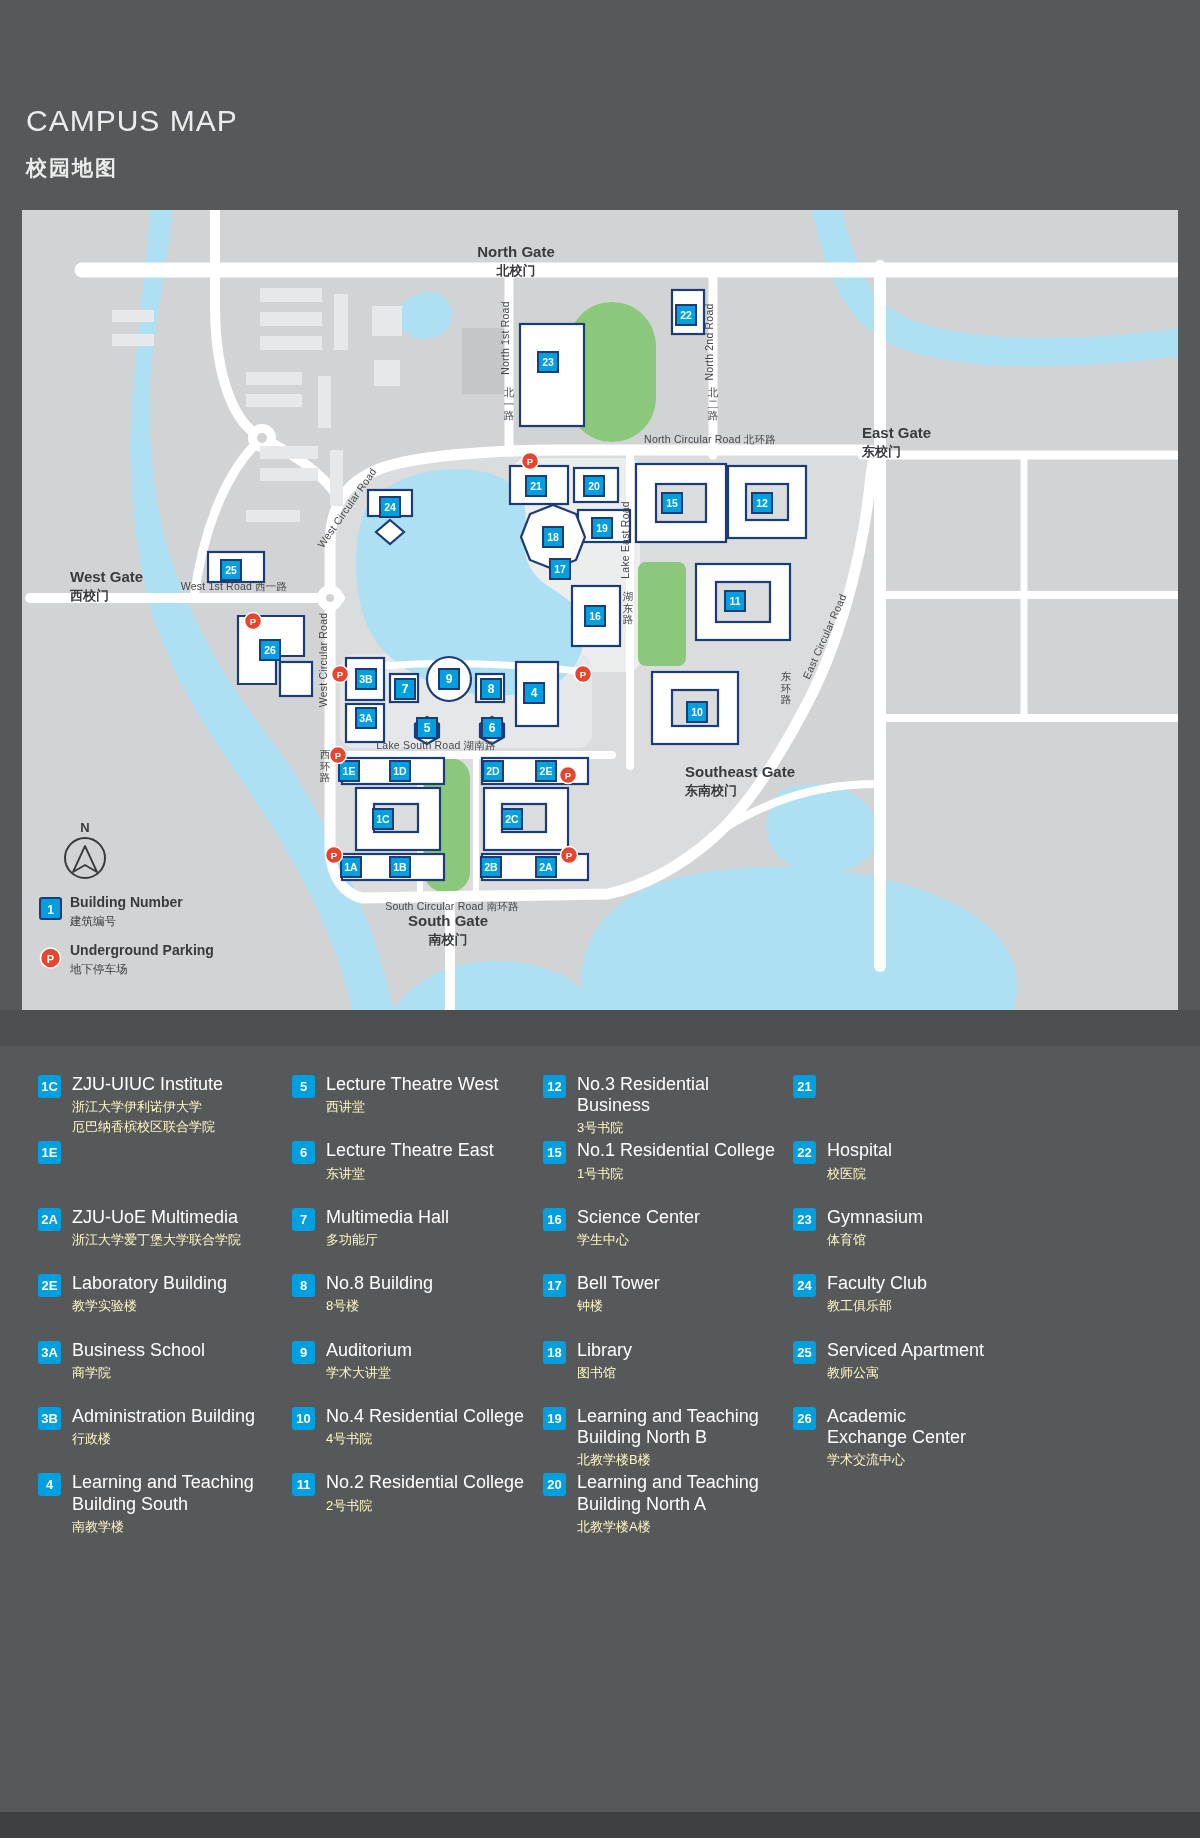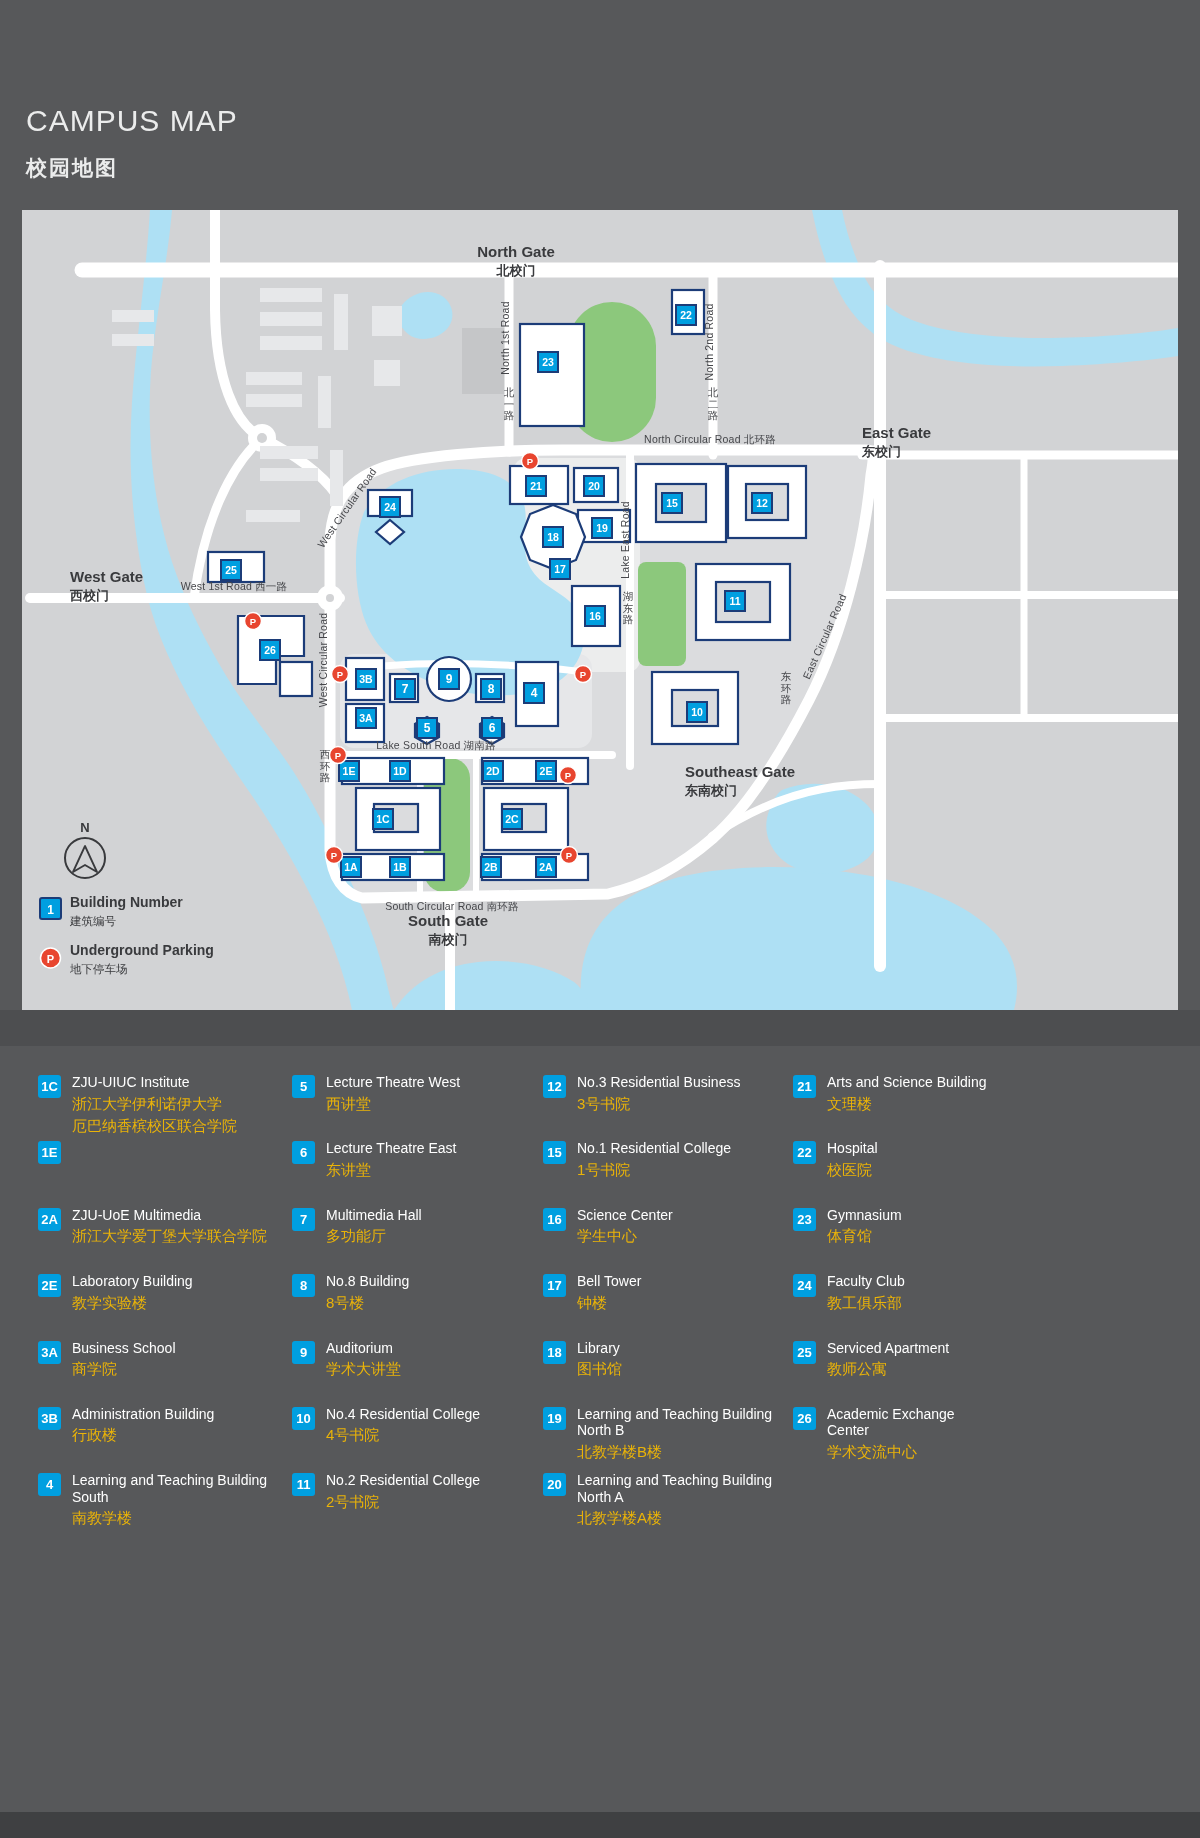--- a/index.html
+++ b/index.html
@@ -14,22 +14,22 @@
   .subtitle{font-size:21px;font-weight:bold;margin-top:16px;letter-spacing:2px}
   .map-panel{position:absolute;left:22px;top:210px;width:1156px;height:800px;background:#d2d3d5}
   .map-panel svg{display:block}
   .band-mid{position:absolute;left:0;top:1010px;width:1200px;height:36px;background:#4d4e50}
   .band-bottom{position:absolute;left:0;top:1812px;width:1200px;height:26px;background:#3f4042}
   .legend{position:absolute;left:38px;top:1074px;width:1140px;display:grid;grid-template-columns:254px 251px 250px 1fr}
   .legend-col{display:flex;flex-direction:column}
   .legend-item{display:flex;gap:11px;min-height:66.4px;align-items:flex-start}
   .badge{flex:0 0 auto;width:23px;height:23px;background:#009fe0;border-radius:3px;color:#fff;
     font-weight:bold;font-size:13px;display:flex;align-items:center;justify-content:center;margin-top:1px}
-  .names .en{color:#ffffff;font-size:14px;line-height:1.18;max-width:200px}
-  .names .zh{color:#eab308;font-size:15px;line-height:1.32;margin-top:3px;max-width:205px}
+  .names .en{color:#ffffff;font-size:18px;line-height:1.18;max-width:200px}
+  .names .zh{color:#fef9c3;font-size:13px;line-height:1.32;margin-top:3px;max-width:205px}
   .legend-col:nth-child(4) .names .en{max-width:162px}
   
   .road-label{fill:#45464a;font-size:10.5px;letter-spacing:.2px}
   .gate-en{fill:#393a3d;font-size:15px;font-weight:bold}
   .gate-zh{fill:#393a3d;font-size:13px;font-weight:bold}
   .key-en{fill:#393a3d;font-size:14px;font-weight:bold}
   .key-zh{fill:#393a3d;font-size:11.5px}
 </style>
 </head>
 <body>
@@ -530,24 +530,20 @@
         <span class="badge">20</span>
         <div class="names">
           <div class="en">Learning and Teaching Building North A</div>
           <div class="zh">北教学楼A楼</div>
         </div>
       </div>
     </div>
     <div class="legend-col">
       <div class="legend-item">
         <span class="badge">21</span>
-        <div class="names">
-          <div class="en">Arts and Science Building</div>
-          <div class="zh">文理楼</div>
-        </div>
       </div>
       <div class="legend-item">
         <span class="badge">22</span>
         <div class="names">
           <div class="en">Hospital</div>
           <div class="zh">校医院</div>
         </div>
       </div>
       <div class="legend-item">
         <span class="badge">23</span>

